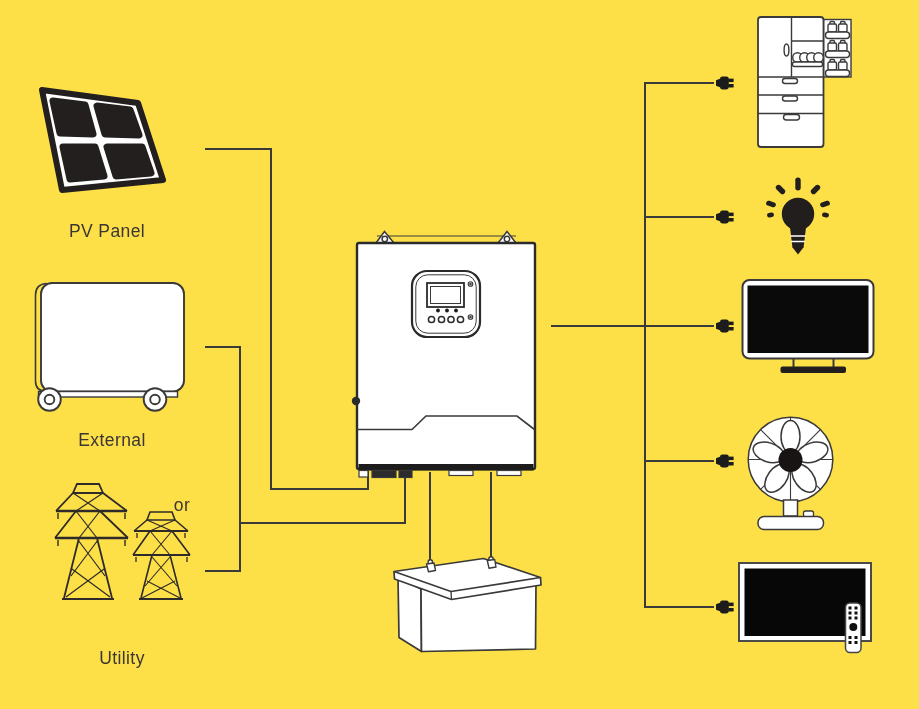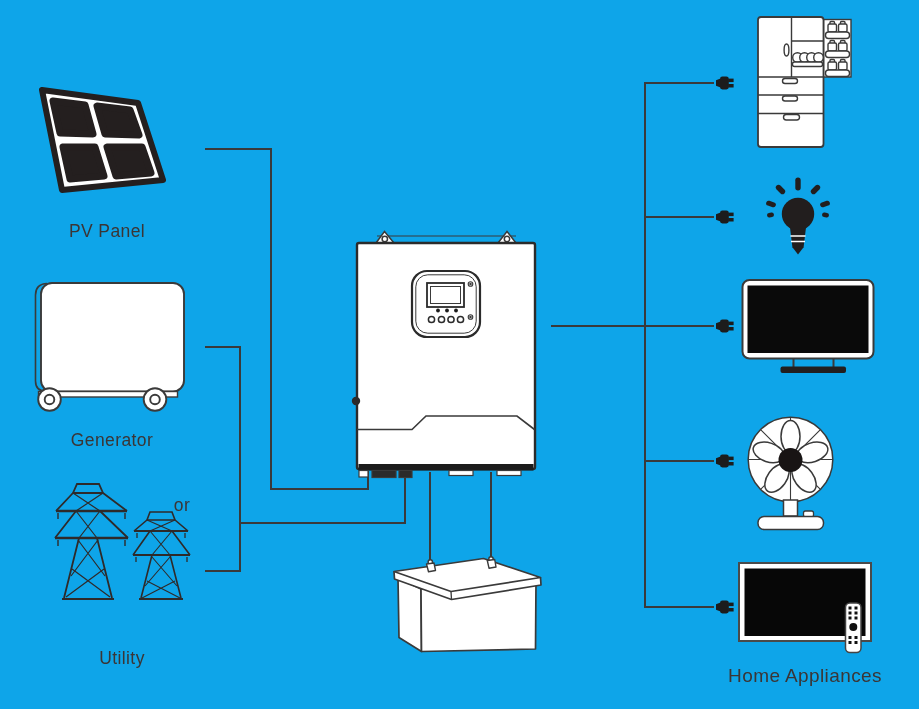--- a/index.html
+++ b/index.html
@@ -1,17 +1,17 @@
 <!DOCTYPE html>
 <html><head>
 <meta charset="utf-8">
 <style>
   html,body{margin:0;padding:0;background:#ffffff;}
   .canvas{
-    position:relative;width:919px;height:709px;background:#0ea5e9;overflow:hidden;
+    position:relative;width:919px;height:709px;background:#fde047;overflow:hidden;
     font-family:"Liberation Sans",sans-serif;
   }
   .canvas svg{position:absolute;left:0;top:0;}
   .label{
     position:absolute;transform:translateX(-50%);
     color:#3b3535;font-size:17.5px;letter-spacing:.4px;white-space:nowrap;
   }
   .label.big{font-size:19px;}
 </style>
 </head>
@@ -262,18 +262,17 @@
           <rect x="848.5" y="636" width="3" height="3"></rect>
             <rect x="854.5" y="636" width="3" height="3"></rect>
           <rect x="848.5" y="641" width="3" height="3"></rect>
             <rect x="854.5" y="641" width="3" height="3"></rect>
         </g>
       </g>
     </g>
   </svg>
 
   <div class="label" style="left:107px;top:221px">PV Panel</div>
-  <div class="label" style="left:112px;top:430px">Generator</div>
+  <div class="label" style="left:112px;top:430px">External</div>
   <div class="label" style="left:182px;top:495px">or</div>
   <div class="label" style="left:122px;top:648px">Utility</div>
-  <div class="label big" style="left:805px;top:665px">Home Appliances</div>
 
 </div>
 
 </body></html>

